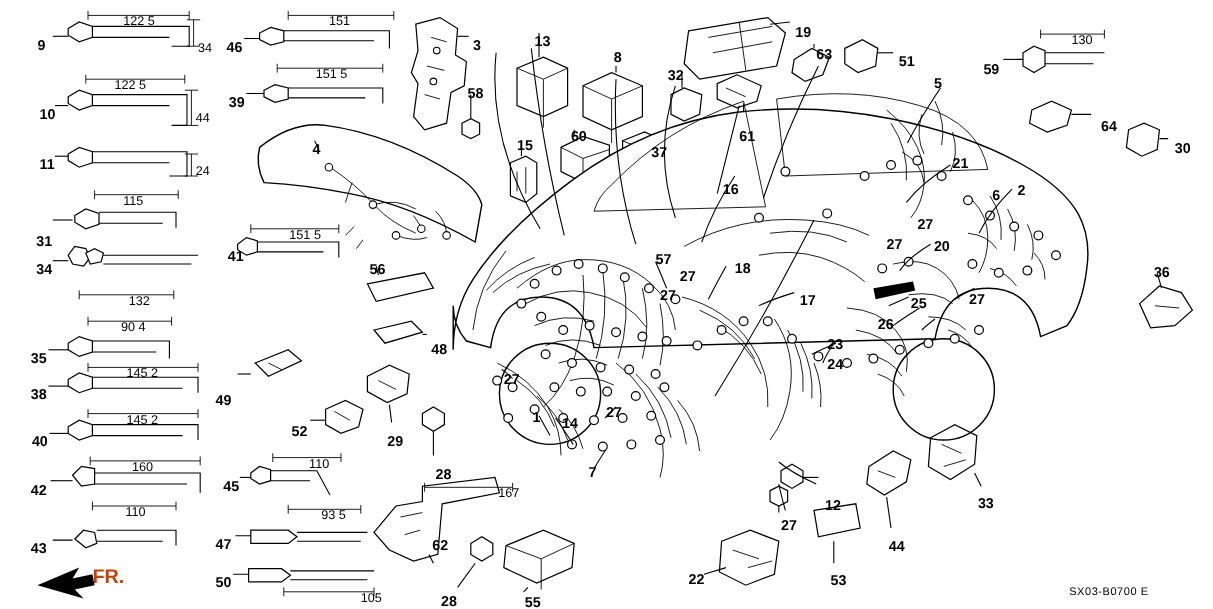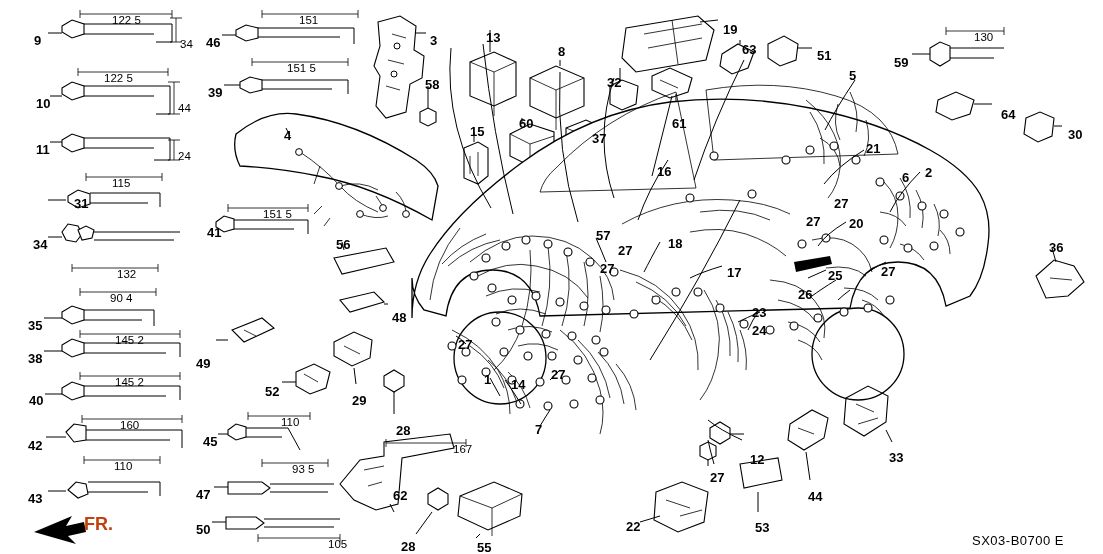--- a/index.html
+++ b/index.html
@@ -1,20 +1,20 @@
 <!DOCTYPE html>
 <html><head>
 <meta charset="utf-8">
 <style>
   html,body{margin:0;padding:0;background:#ffffff;}
   body{font-family:"Liberation Sans", sans-serif;}
   #sheet{position:relative;width:1103px;height:554px;background:#fff;overflow:hidden;}
   .lbl{position:absolute;font-size:13px;color:#000;font-weight:bold;white-space:nowrap;}
   .dim{position:absolute;font-size:11.5px;color:#000;white-space:nowrap;}
-  .pn{position:absolute;font-size:13px;color:#000;letter-spacing:.5px;white-space:nowrap;}
+  .pn{position:absolute;font-size:10px;color:#000;letter-spacing:.5px;white-space:nowrap;}
   .fr{position:absolute;font-size:18px;font-weight:bold;color:#c2410c;text-align:right;}
   svg{position:absolute;left:0;top:0;}
   .ln{stroke:#000;fill:none;stroke-width:1;}
   .thin{stroke:#000;fill:none;stroke-width:.8;}
   .body{stroke:#000;fill:#fff;stroke-width:1.3;}
   .part{stroke:#000;fill:#fff;stroke-width:1.1;}
   .sd{fill:#000;}
 </style>
 </head>
 <body>
@@ -487,35 +487,35 @@
 <div class="lbl" style="left:430px;top:33px;">3</div>
 <div class="lbl" style="left:486px;top:30px;">13</div>
 <div class="lbl" style="left:558px;top:44px;">8</div>
 <div class="lbl" style="left:723px;top:22px;">19</div>
 <div class="lbl" style="left:742px;top:42px;">63</div>
 <div class="lbl" style="left:817px;top:48px;">51</div>
 <div class="lbl" style="left:894px;top:55px;">59</div>
 <div class="lbl" style="left:36px;top:96px;">10</div>
 <div class="lbl" style="left:208px;top:85px;">39</div>
 <div class="lbl" style="left:425px;top:77px;">58</div>
-<div class="lbl" style="left:607px;top:61px;margin-top:14px;">32</div>
+<div class="lbl" style="left:607px;top:61px;">32</div>
 <div class="lbl" style="left:672px;top:116px;">61</div>
 <div class="lbl" style="left:849px;top:68px;">5</div>
 <div class="lbl" style="left:1001px;top:107px;">64</div>
 <div class="lbl" style="left:36px;top:142px;">11</div>
 <div class="lbl" style="left:284px;top:128px;">4</div>
 <div class="lbl" style="left:470px;top:124px;">15</div>
 <div class="lbl" style="left:519px;top:116px;">60</div>
 <div class="lbl" style="left:592px;top:131px;">37</div>
 <div class="lbl" style="left:866px;top:141px;">21</div>
 <div class="lbl" style="left:1068px;top:127px;">30</div>
 <div class="lbl" style="left:657px;top:164px;">16</div>
 <div class="lbl" style="left:925px;top:165px;">2</div>
 <div class="lbl" style="left:902px;top:170px;">6</div>
-<div class="lbl" style="left:33px;top:196px;margin-left:41px;">31</div>
+<div class="lbl" style="left:33px;top:212px;">31</div>
 <div class="lbl" style="left:207px;top:225px;">41</div>
 <div class="lbl" style="left:834px;top:196px;">27</div>
 <div class="lbl" style="left:849px;top:216px;">20</div>
 <div class="lbl" style="left:33px;top:237px;">34</div>
 <div class="lbl" style="left:336px;top:237px;">56</div>
 <div class="lbl" style="left:596px;top:228px;">57</div>
 <div class="lbl" style="left:668px;top:236px;">18</div>
 <div class="lbl" style="left:806px;top:214px;">27</div>
 <div class="lbl" style="left:1049px;top:240px;">36</div>
 <div class="lbl" style="left:618px;top:243px;">27</div>

